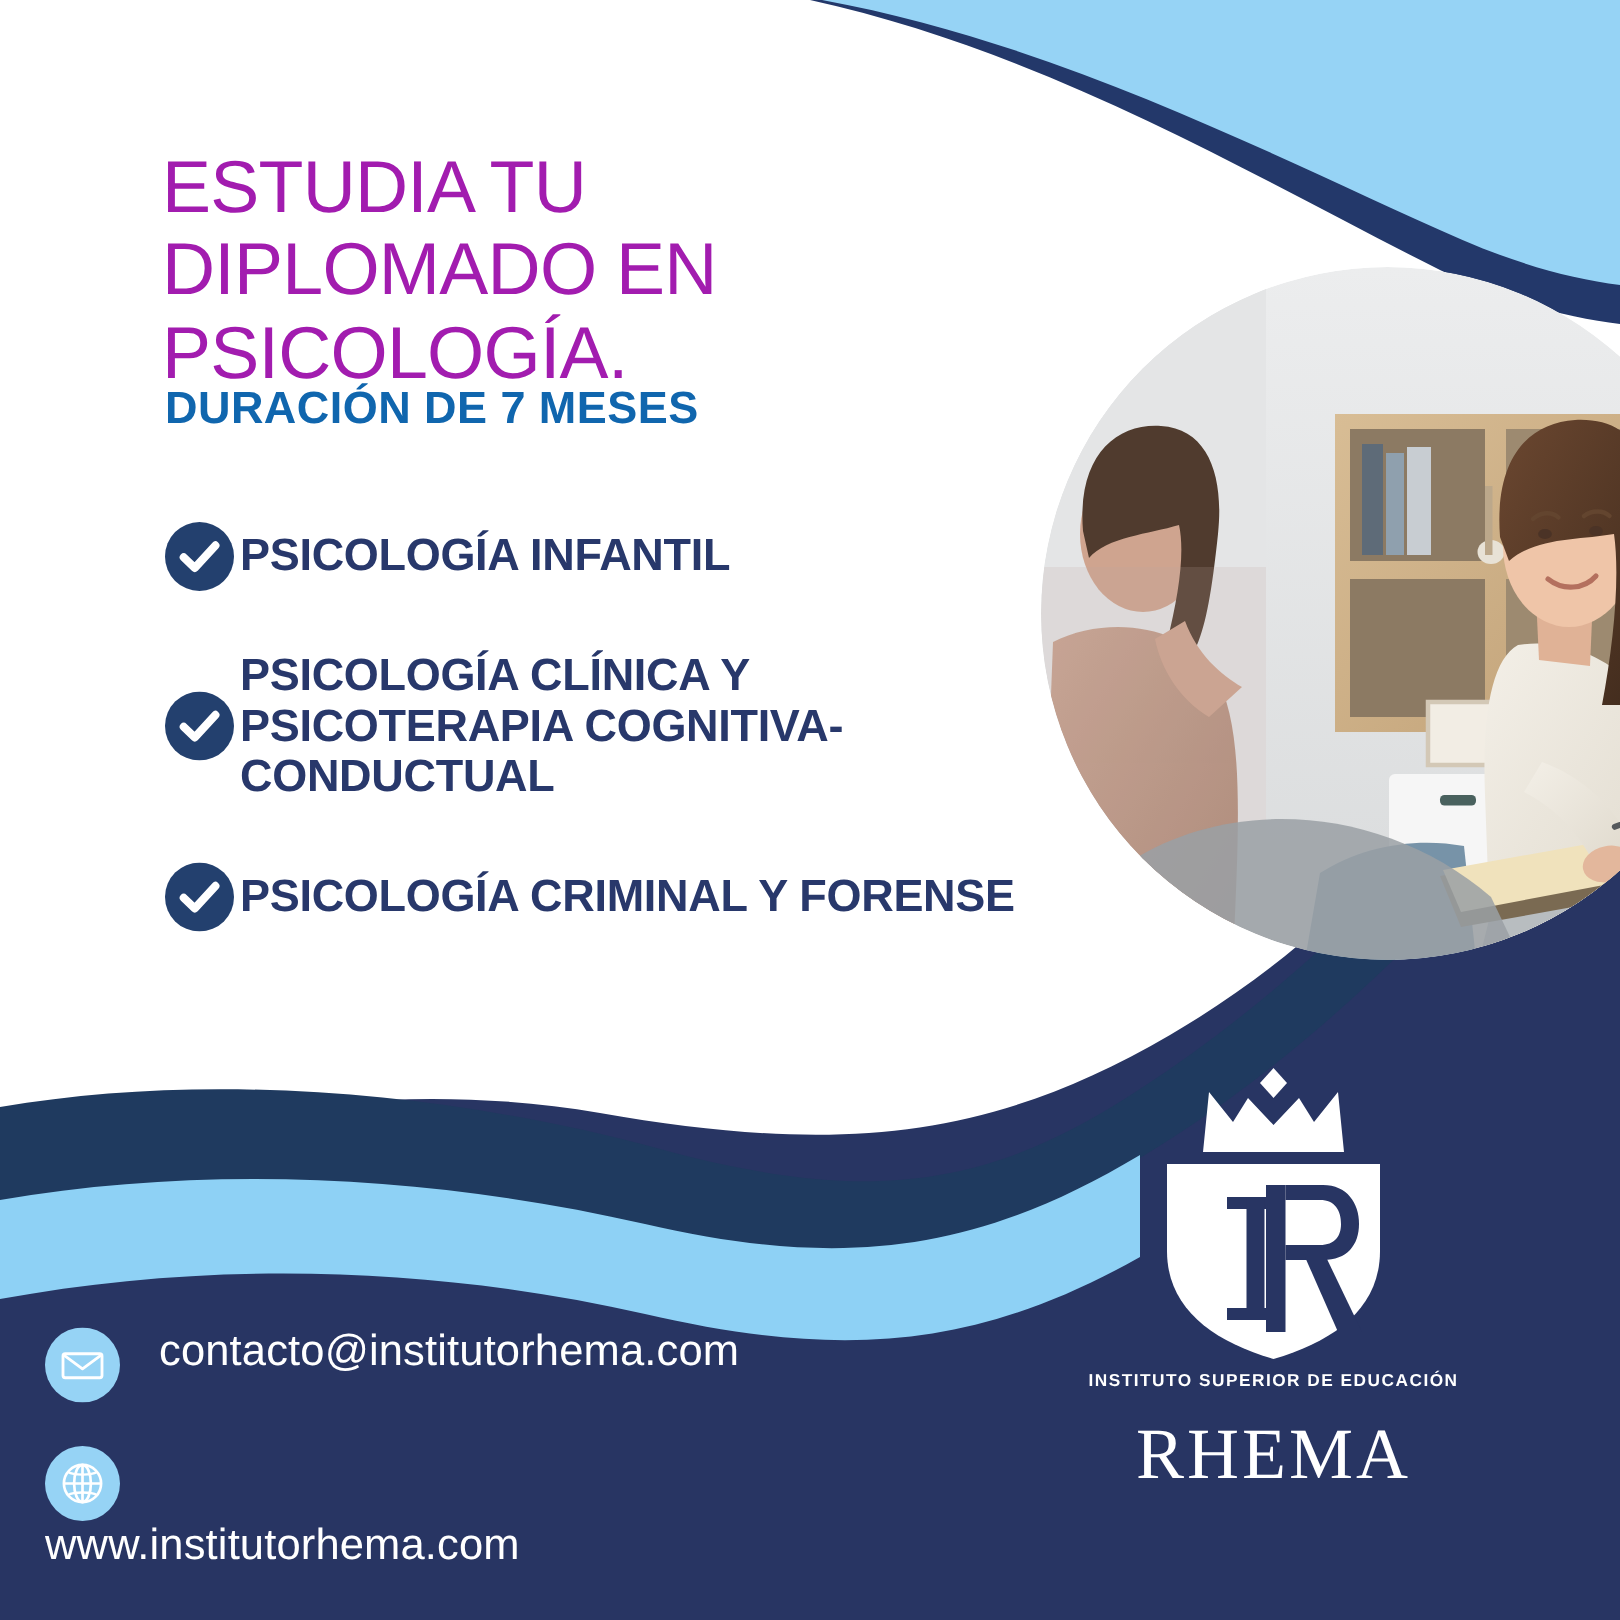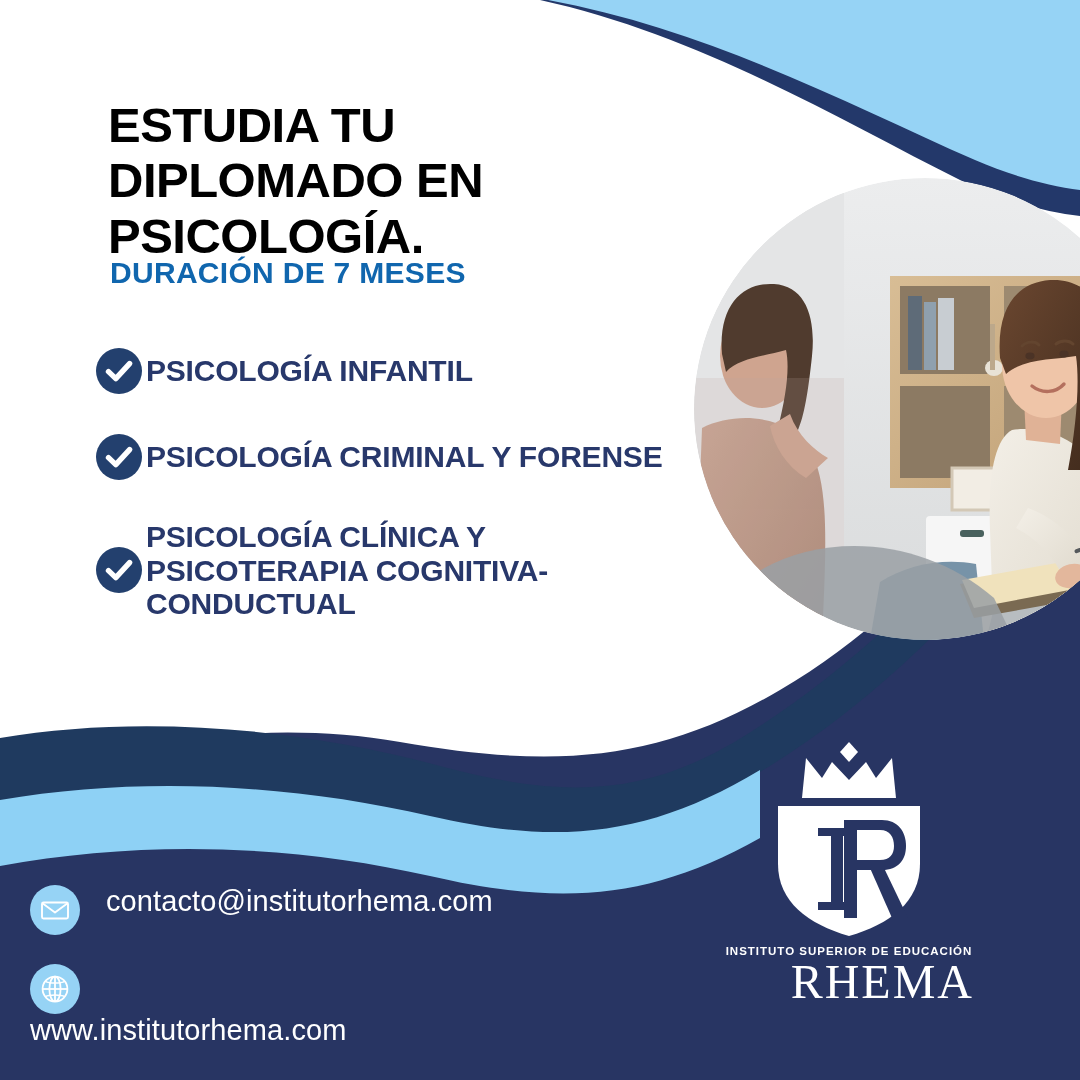--- a/index.html
+++ b/index.html
@@ -34,38 +34,38 @@
   }
   .photo-circle svg { display:block; width:462px; height:462px; }
 
   
   .content { position:absolute; inset:0; z-index:5; }
 
   .headline {
     position:absolute;
     left:108px; top:98px;
     width:560px;
-    color:#000000;
+    color:#a21caf;
     font-size:49px;
-    font-weight:bold;
+    font-weight:normal;
     line-height:1.13;
     letter-spacing:-0.5px;
   }
 
   .subtitle {
     position:absolute;
     left:110px; top:256px;
     color:#1066AE;
     font-size:30px;
     font-weight:bold;
     letter-spacing:0.3px;
   }
 
   
-  .bullets { position:absolute; left:96px; top:348px; width:600px; }
+  .bullets { position:absolute; left:110px; top:348px; width:600px; }
   .bullet-row {
     display:flex;
     align-items:center;
     margin-bottom:40px;
   }
   .bullet-row:last-child { margin-bottom:0; }
   .check-icon {
     flex:0 0 auto;
     width:46px; height:46px;
     margin-right:4px;
@@ -94,39 +94,39 @@
   }
   .contact-icon svg { display:block; width:50px; height:50px; }
   .contact-text {
     color:#ffffff;
     font-size:29px;
     font-weight:normal;
     letter-spacing:0.1px;
   }
 
   
-  .logo { position:absolute; left:724px; top:736px; z-index:6; width:250px; }
+  .logo { position:absolute; left:724px; top:706px; z-index:6; width:250px; }
   .logo-shield { width:210px; height:205px; margin:0 auto; display:block; }
   .logo-tagline {
     margin-top:4px;
     text-align:center;
     color:#ffffff;
     font-size:11.5px;
     font-weight:bold;
     letter-spacing:1.0px;
   }
   .logo-word {
-    text-align:right;
+    text-align:center;
     color:#ffffff;
     font-family:"Liberation Serif", serif;
     font-size:48px;
     font-weight:normal;
     letter-spacing:2px;
     line-height:1.0;
-    margin-top:1px;
+    margin-top:19px;
   }
 </style>
 </head>
 <body>
 
 <div id="flyer">
 
   <svg class="bg-layer" viewBox="0 0 1080 1080" preserveAspectRatio="none">
 
     <path fill="#23386A" d="M 1080 0 L 540 0 C 700 35 840 120 960 180 C 1000 200 1045 212 1080 216 Z"></path>
@@ -257,31 +257,31 @@
         <span class="bullet-text">PSICOLOGÍA INFANTIL</span>
       </div>
 
       <div class="bullet-row">
         <span class="check-icon">
           <svg viewBox="0 0 46 46">
             <circle cx="23" cy="23" r="23" fill="#23406E"></circle>
             <path d="M12.5 23.6 L19.8 30.6 L33.6 15.6" stroke="#ffffff" stroke-width="5.4" fill="none" stroke-linecap="round" stroke-linejoin="round"></path>
           </svg>
         </span>
-        <span class="bullet-text">PSICOLOGÍA CRIMINAL Y FORENSE</span>
+        <span class="bullet-text">PSICOLOGÍA CLÍNICA Y PSICOTERAPIA COGNITIVA-CONDUCTUAL</span>
       </div>
 
       <div class="bullet-row">
         <span class="check-icon">
           <svg viewBox="0 0 46 46">
             <circle cx="23" cy="23" r="23" fill="#23406E"></circle>
             <path d="M12.5 23.6 L19.8 30.6 L33.6 15.6" stroke="#ffffff" stroke-width="5.4" fill="none" stroke-linecap="round" stroke-linejoin="round"></path>
           </svg>
         </span>
-        <span class="bullet-text">PSICOLOGÍA CLÍNICA Y PSICOTERAPIA COGNITIVA-CONDUCTUAL</span>
+        <span class="bullet-text">PSICOLOGÍA CRIMINAL Y FORENSE</span>
       </div>
 
     </div>
 
     <div class="contacts">
 
       <div class="contact-row">
         <span class="contact-icon">
           <svg viewBox="0 0 50 50">
             <circle cx="25" cy="25" r="25" fill="#96D3F5"></circle>

